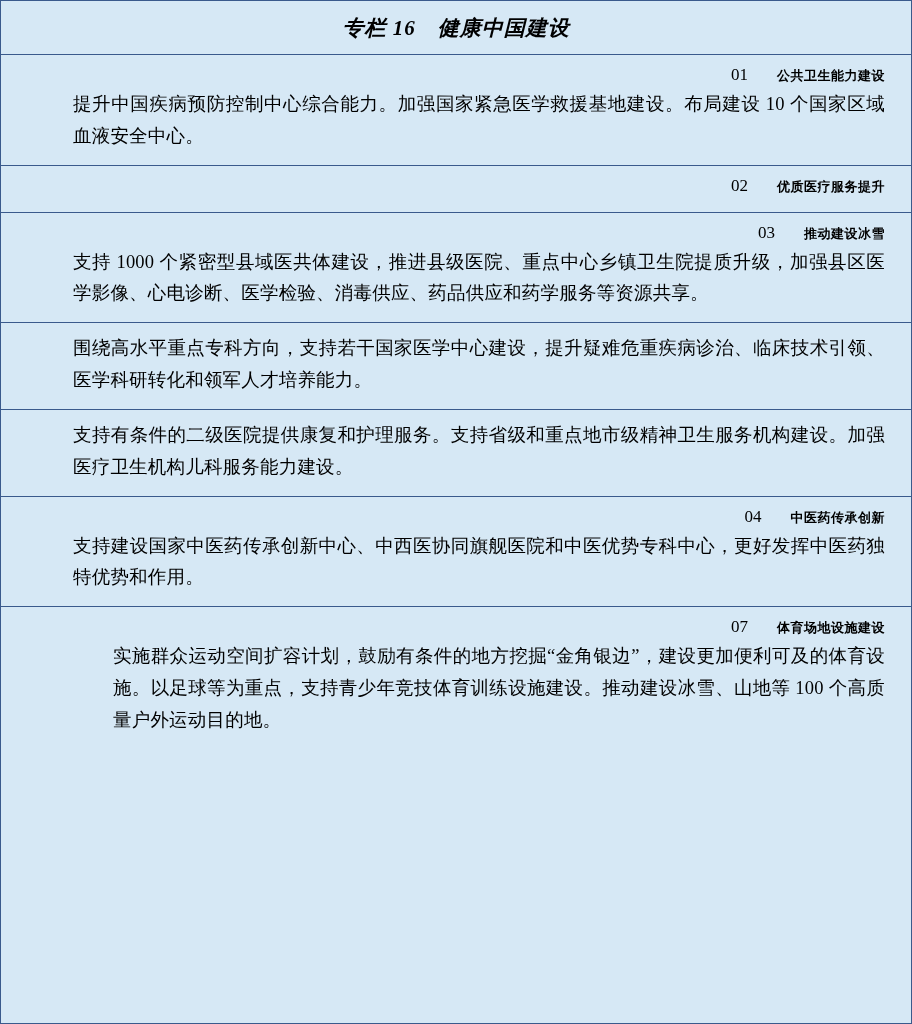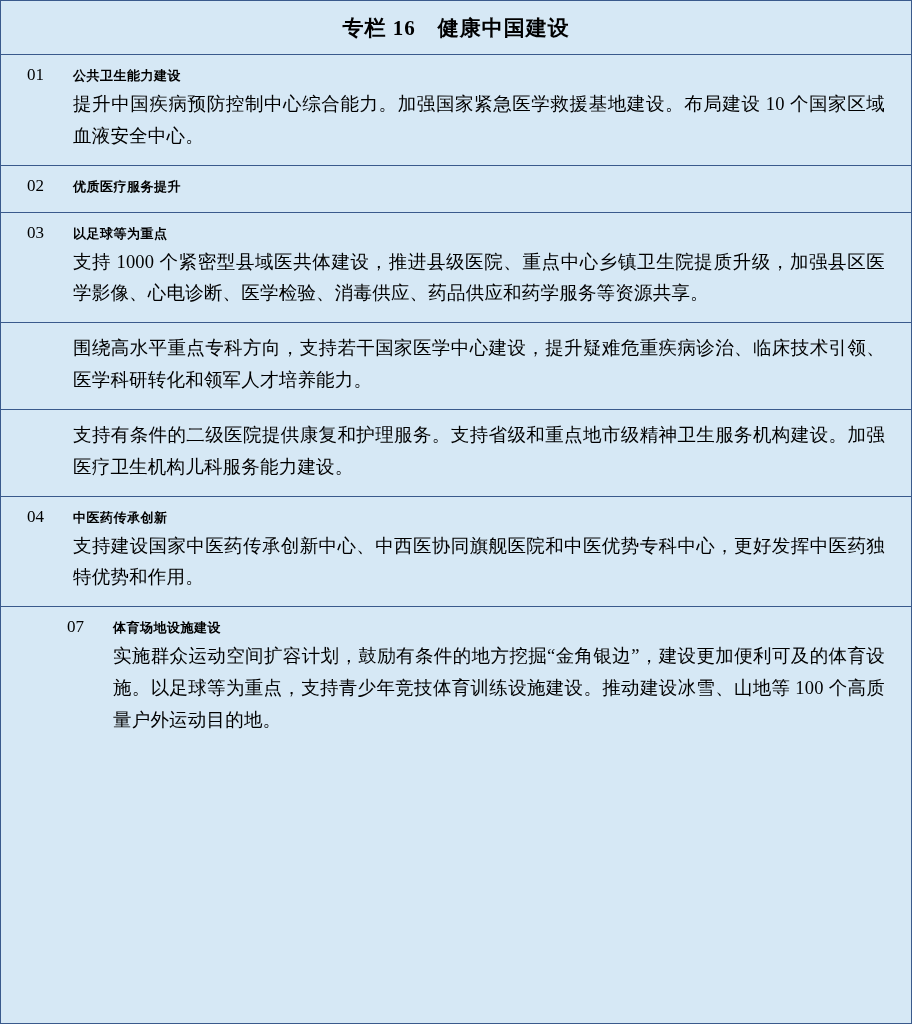--- a/index.html
+++ b/index.html
@@ -27,33 +27,35 @@
     height: 54px;
     border-bottom: 1px solid #3a5a8c;
     display: flex;
     align-items: center;
     justify-content: center;
   }
   .title-text {
     font-size: 21px;
     font-weight: bold;
     letter-spacing: 1px;
+    font-style: italic;
   }
   .rows {
     flex: 1 1 auto;
     display: flex;
     flex-direction: column;
   }
   .row {
     box-sizing: border-box;
     border-bottom: 1px solid #3a5a8c;
     padding: 10px 26px 12px 26px;
     display: flex;
     flex-direction: column;
     justify-content: flex-start;
+    align-items: flex-end;
   }
   .row:last-child {
     border-bottom: none;
     margin-left: 40px;
   }
   .row-head {
     display: flex;
     align-items: baseline;
     margin-bottom: 4px;
   }
@@ -99,21 +101,21 @@
     <div class="row">
       <div class="row-head">
         <div class="row-num">02</div>
         <div class="row-title">优质医疗服务提升</div>
       </div>
     </div>
 
     <div class="row">
       <div class="row-head">
         <div class="row-num">03</div>
-        <div class="row-title">以足球等为重点</div>
+        <div class="row-title">推动建设冰雪</div>
       </div>
       <div class="row-body">支持 1000 个紧密型县域医共体建设，推进县级医院、重点中心乡镇卫生院提质升级，加强县区医学影像、心电诊断、医学检验、消毒供应、药品供应和药学服务等资源共享。</div>
     </div>
 
     <div class="row">
       <div class="row-body">围绕高水平重点专科方向，支持若干国家医学中心建设，提升疑难危重疾病诊治、临床技术引领、医学科研转化和领军人才培养能力。</div>
     </div>
 
     <div class="row">
       <div class="row-body">支持有条件的二级医院提供康复和护理服务。支持省级和重点地市级精神卫生服务机构建设。加强医疗卫生机构儿科服务能力建设。</div>

